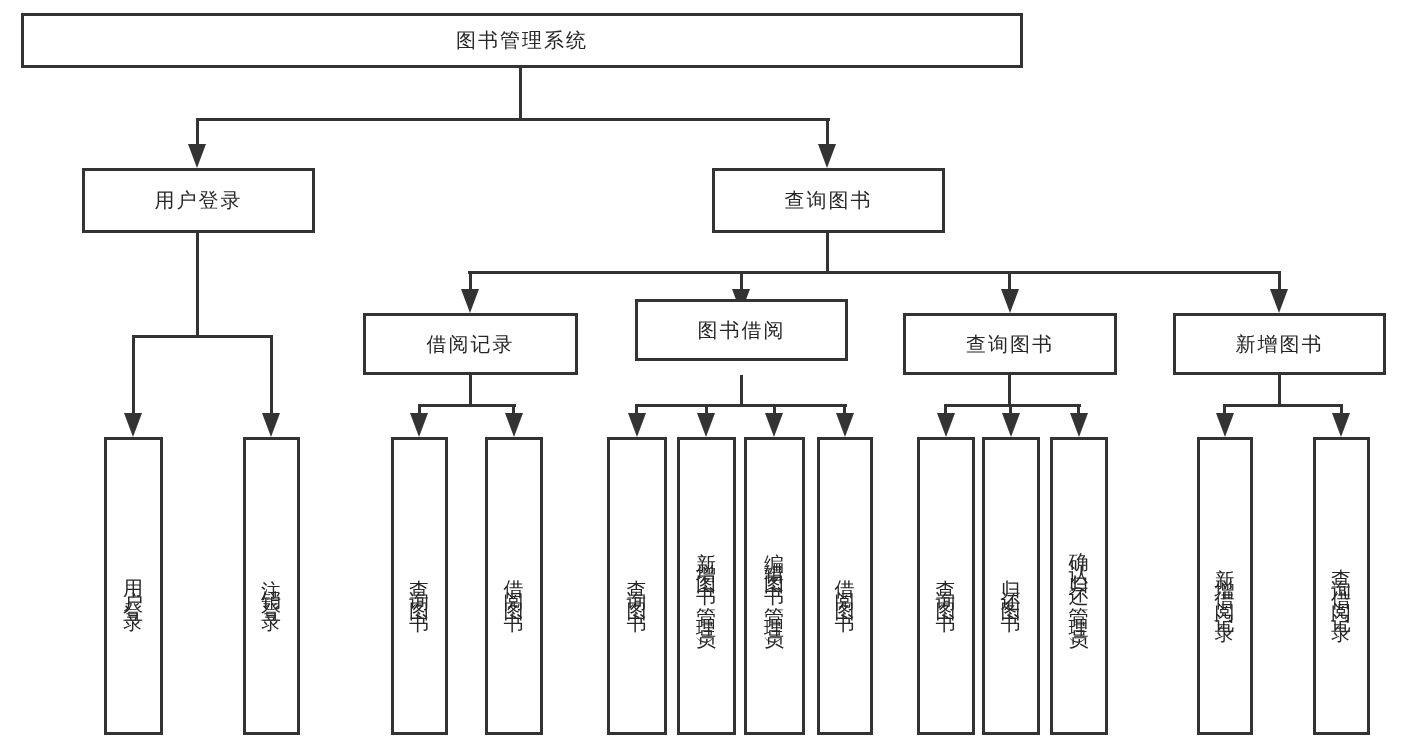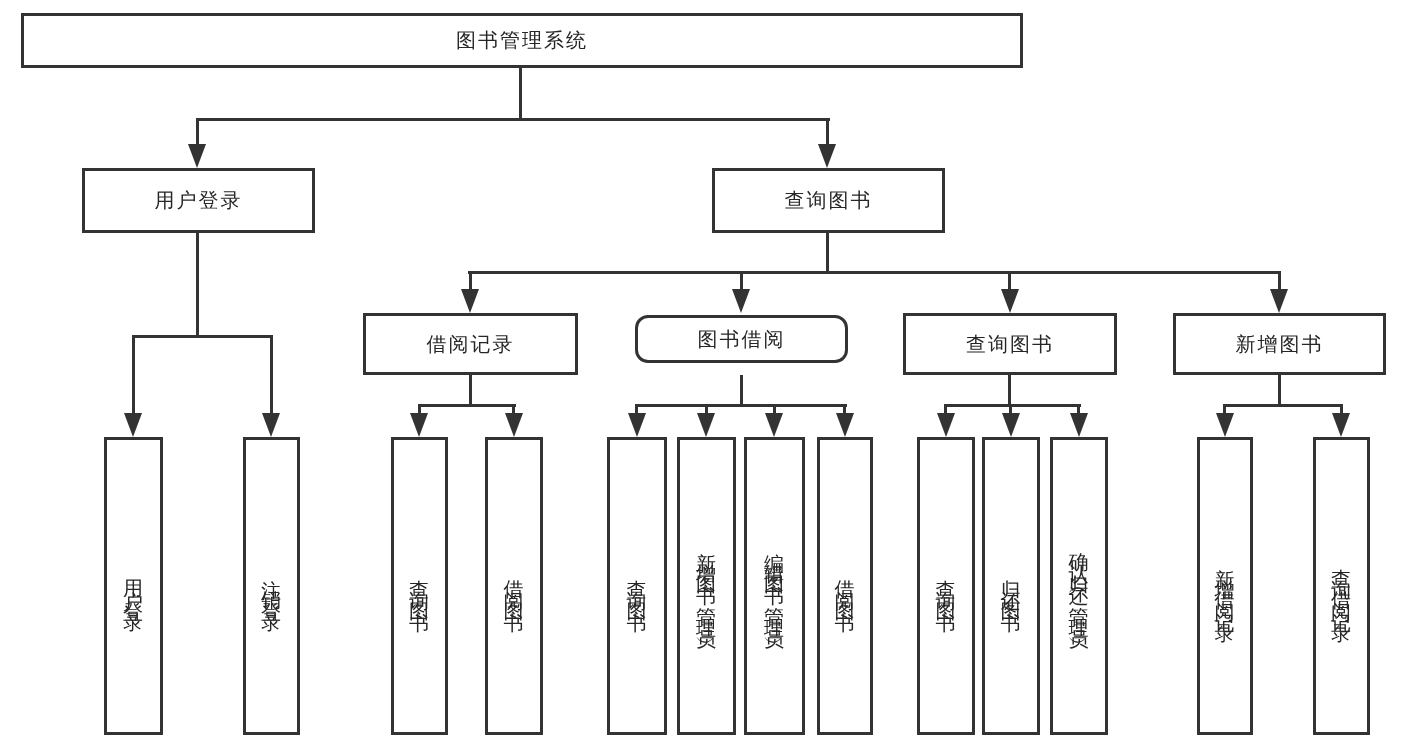--- a/index.html
+++ b/index.html
@@ -91,21 +91,21 @@
   <div class="vline" style="left:740px; top:271px; height:20px;"></div>
   <div class="arr" style="left:732px; top:289px;"></div>
   <div class="vline" style="left:1008px; top:271px; height:20px;"></div>
   <div class="arr" style="left:1001px; top:289px;"></div>
   <div class="vline" style="left:1278px; top:271px; height:20px;"></div>
   <div class="arr" style="left:1270px; top:289px;"></div>
 
   <div class="node" style="left:363px; top:313px; width:215px; height:62px;">
     <span>借阅记录</span>
   </div>
-  <div class="node" style="left:635px; top:315px; width:213px; height:48px;border-radius:13px;">
+  <div class="node" style="left:635px; top:299px; width:213px; height:62px;">
     <span>图书借阅</span>
   </div>
   <div class="node" style="left:903px; top:313px; width:214px; height:62px;">
     <span>查询图书</span>
   </div>
   <div class="node" style="left:1173px; top:313px; width:213px; height:62px;">
     <span>新增图书</span>
   </div>
 
   <div class="vline" style="left:469px; top:375px; height:31px;"></div>

